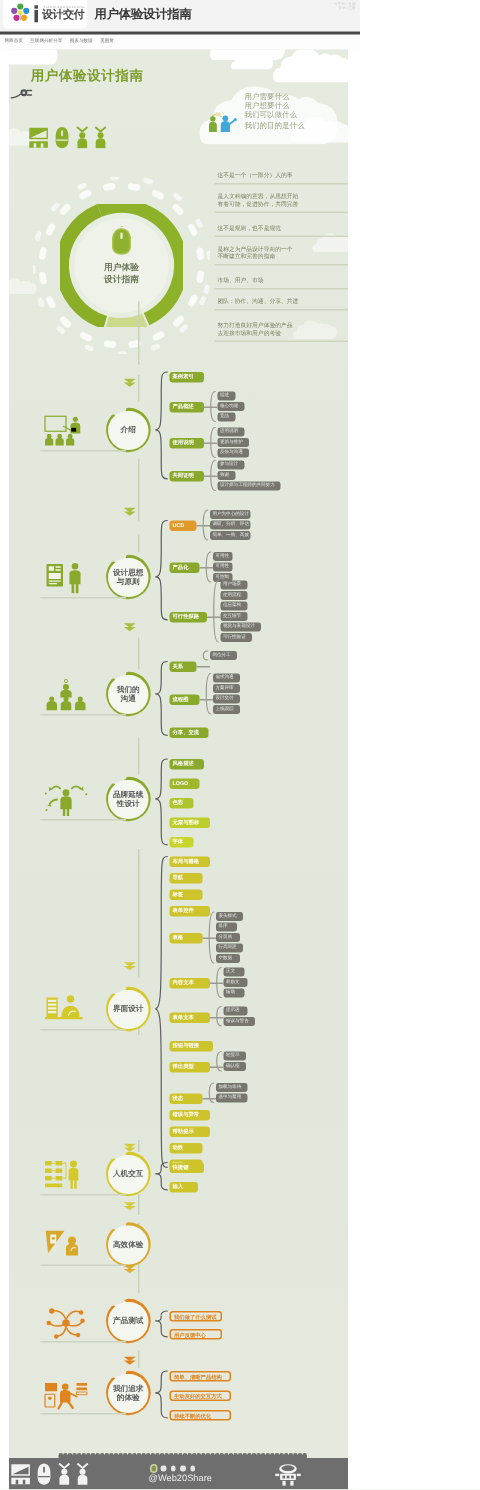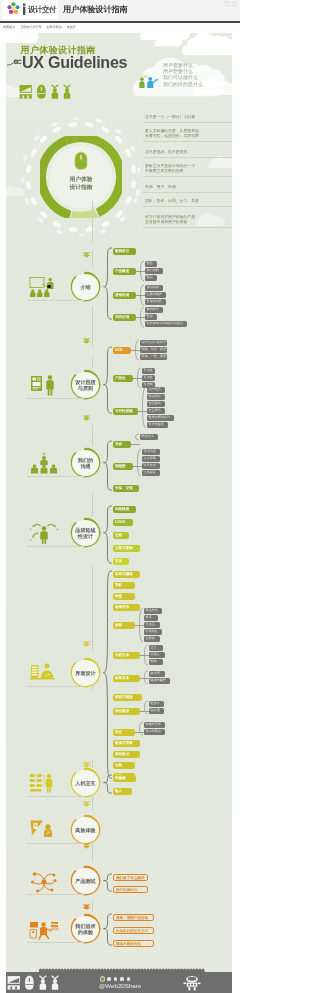--- a/index.html
+++ b/index.html
@@ -141,21 +141,20 @@
     <circle cx="120" cy="120" r="120" fill="none" stroke="#ffffff" stroke-width="7" stroke-dasharray="6 40" stroke-linecap="round" opacity=".6" transform="rotate(22 120 120)"></circle>
   </svg>
   <div id="hero-cn">用户体验设计指南</div>
   <svg id="hero-plug" viewBox="0 0 40 20">
     <path d="M0 17 Q9 17 16 11" stroke="#545454" stroke-width="2" fill="none"></path>
     <circle cx="21" cy="9" r="5.4" fill="#545454"></circle>
     <rect x="25" y="4.2" width="9" height="2.4" rx="1.2" fill="#545454"></rect>
     <rect x="25" y="11.4" width="9" height="2.4" rx="1.2" fill="#545454"></rect>
     <circle cx="21" cy="9" r="2" fill="#e3e9dd"></circle>
   </svg>
-  <div id="hero-en">UX Guidelines</div>
   <svg id="hero-icons" viewBox="0 0 104 28" preserveAspectRatio="xMinYMid meet">
     <g fill="#8aae28">
       <path d="M1 2 H24 V16.4 H1 Z"></path>
       <path d="M2.6 14.6 L22.4 5.4 V14.6 Z" fill="#e6ecdd"></path>
       <path d="M1 19 H24 V27 H1 Z"></path>
       <path d="M6.4 21.2 H9.6 V27 H6.4 Z M15.2 21.2 H18.4 V27 H15.2 Z" fill="#e6ecdd"></path>
     </g>
     <g fill="#8aae28">
       <path d="M41.5 1.2 C36.6 1.2 33.6 5.9 33.6 12.6 V18.4 C33.6 24.6 37.1 27.4 41.5 27.4 C45.9 27.4 49.4 24.6 49.4 18.4 V12.6 C49.4 5.9 46.4 1.2 41.5 1.2 Z"></path>
       <rect x="40.4" y="5.2" width="2.2" height="7.4" rx="1.1" fill="#e6ecdd"></rect>

